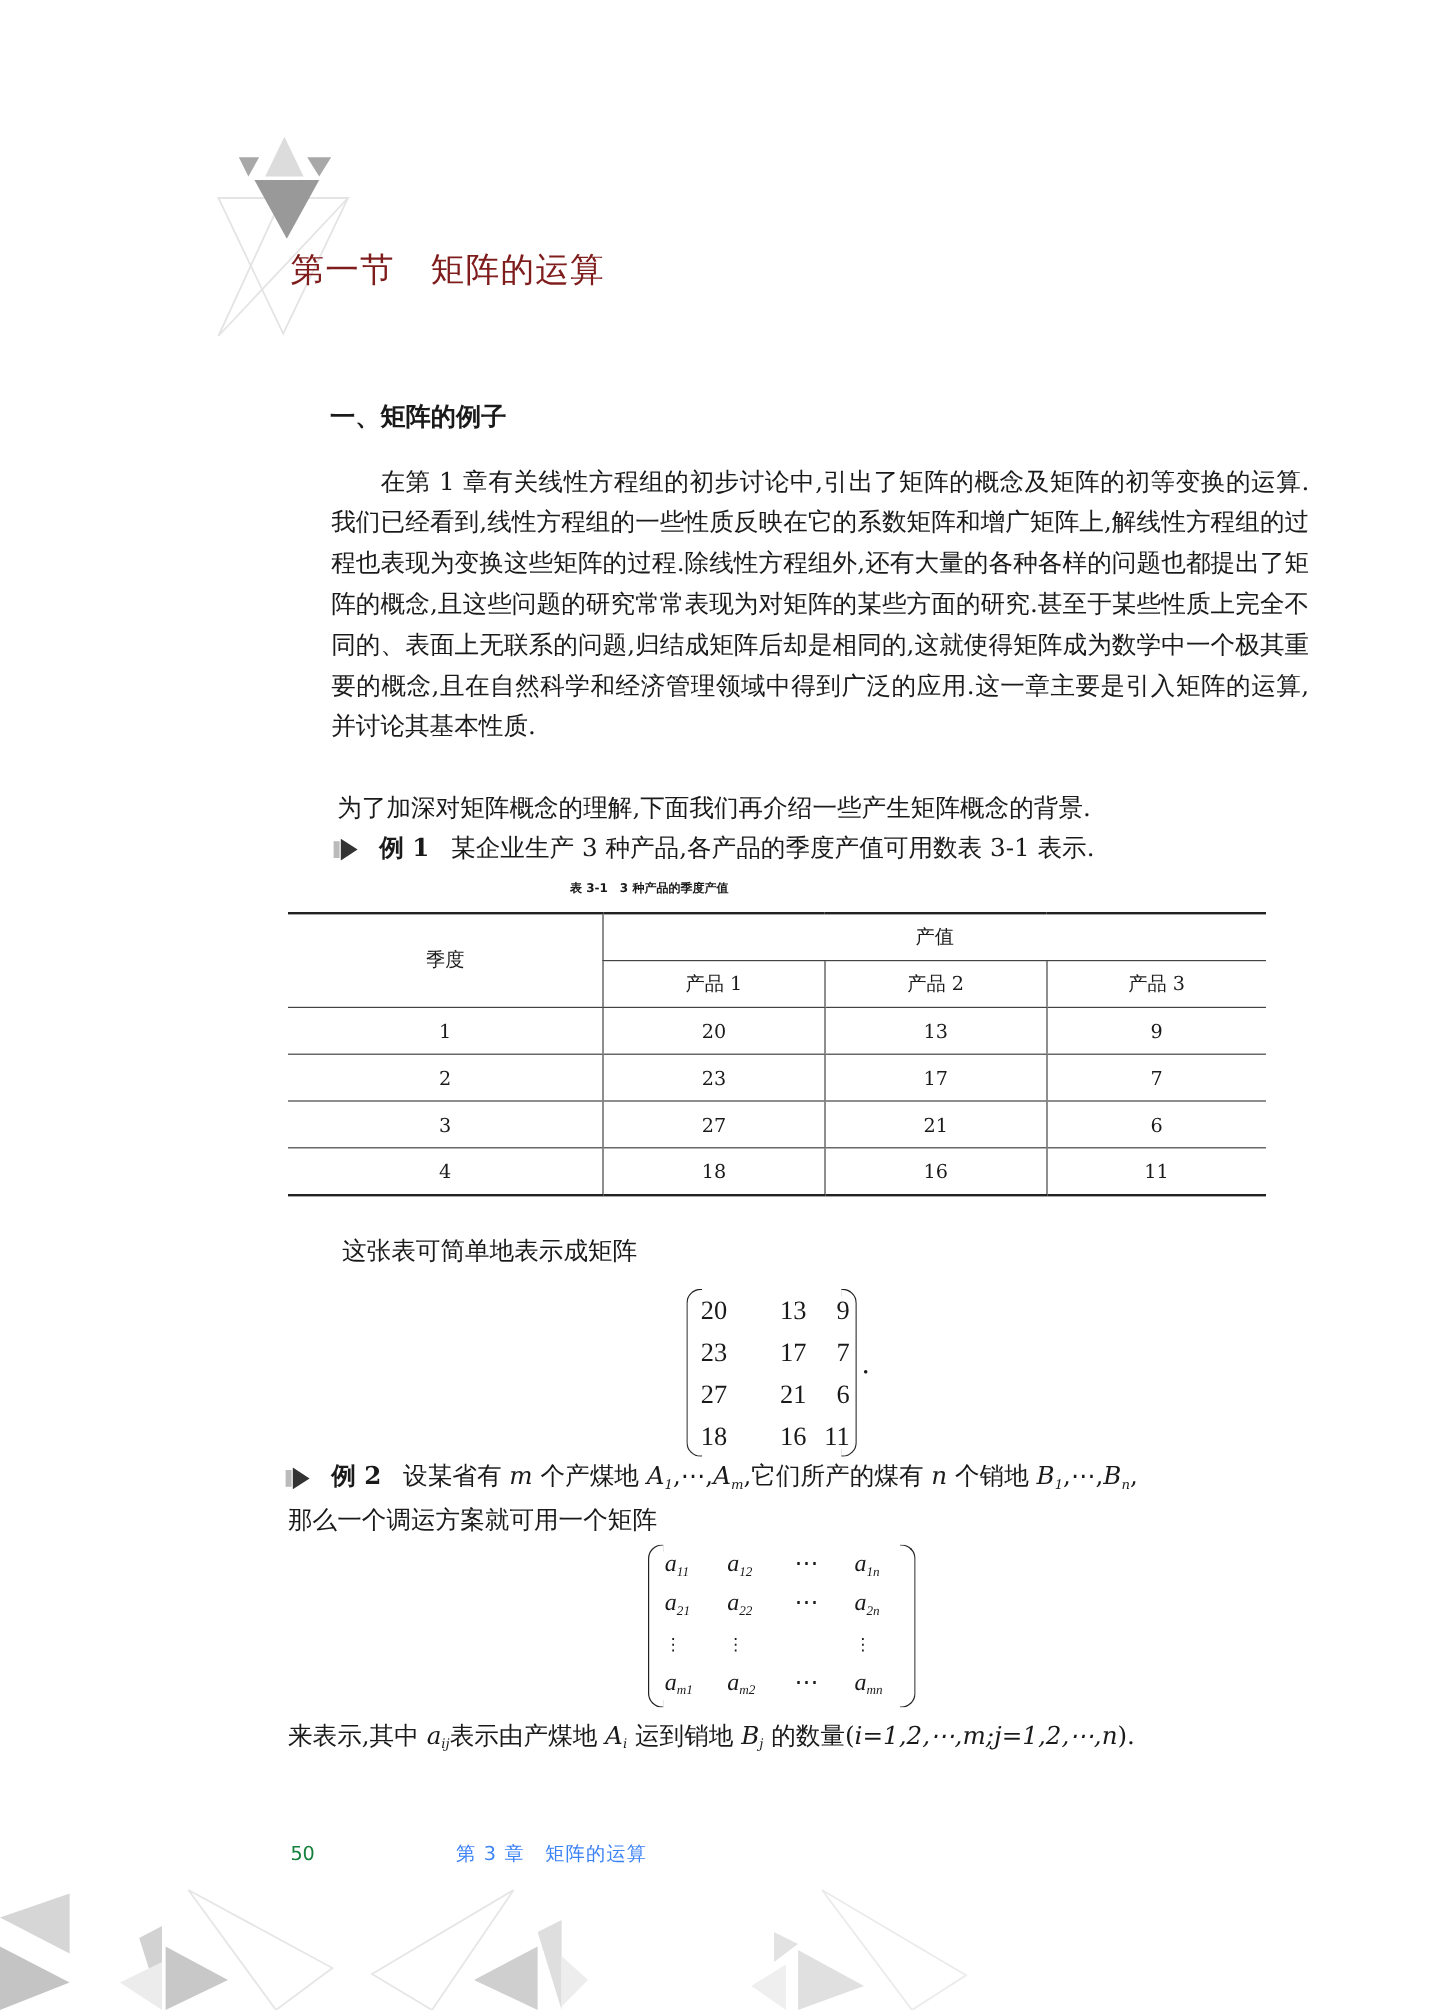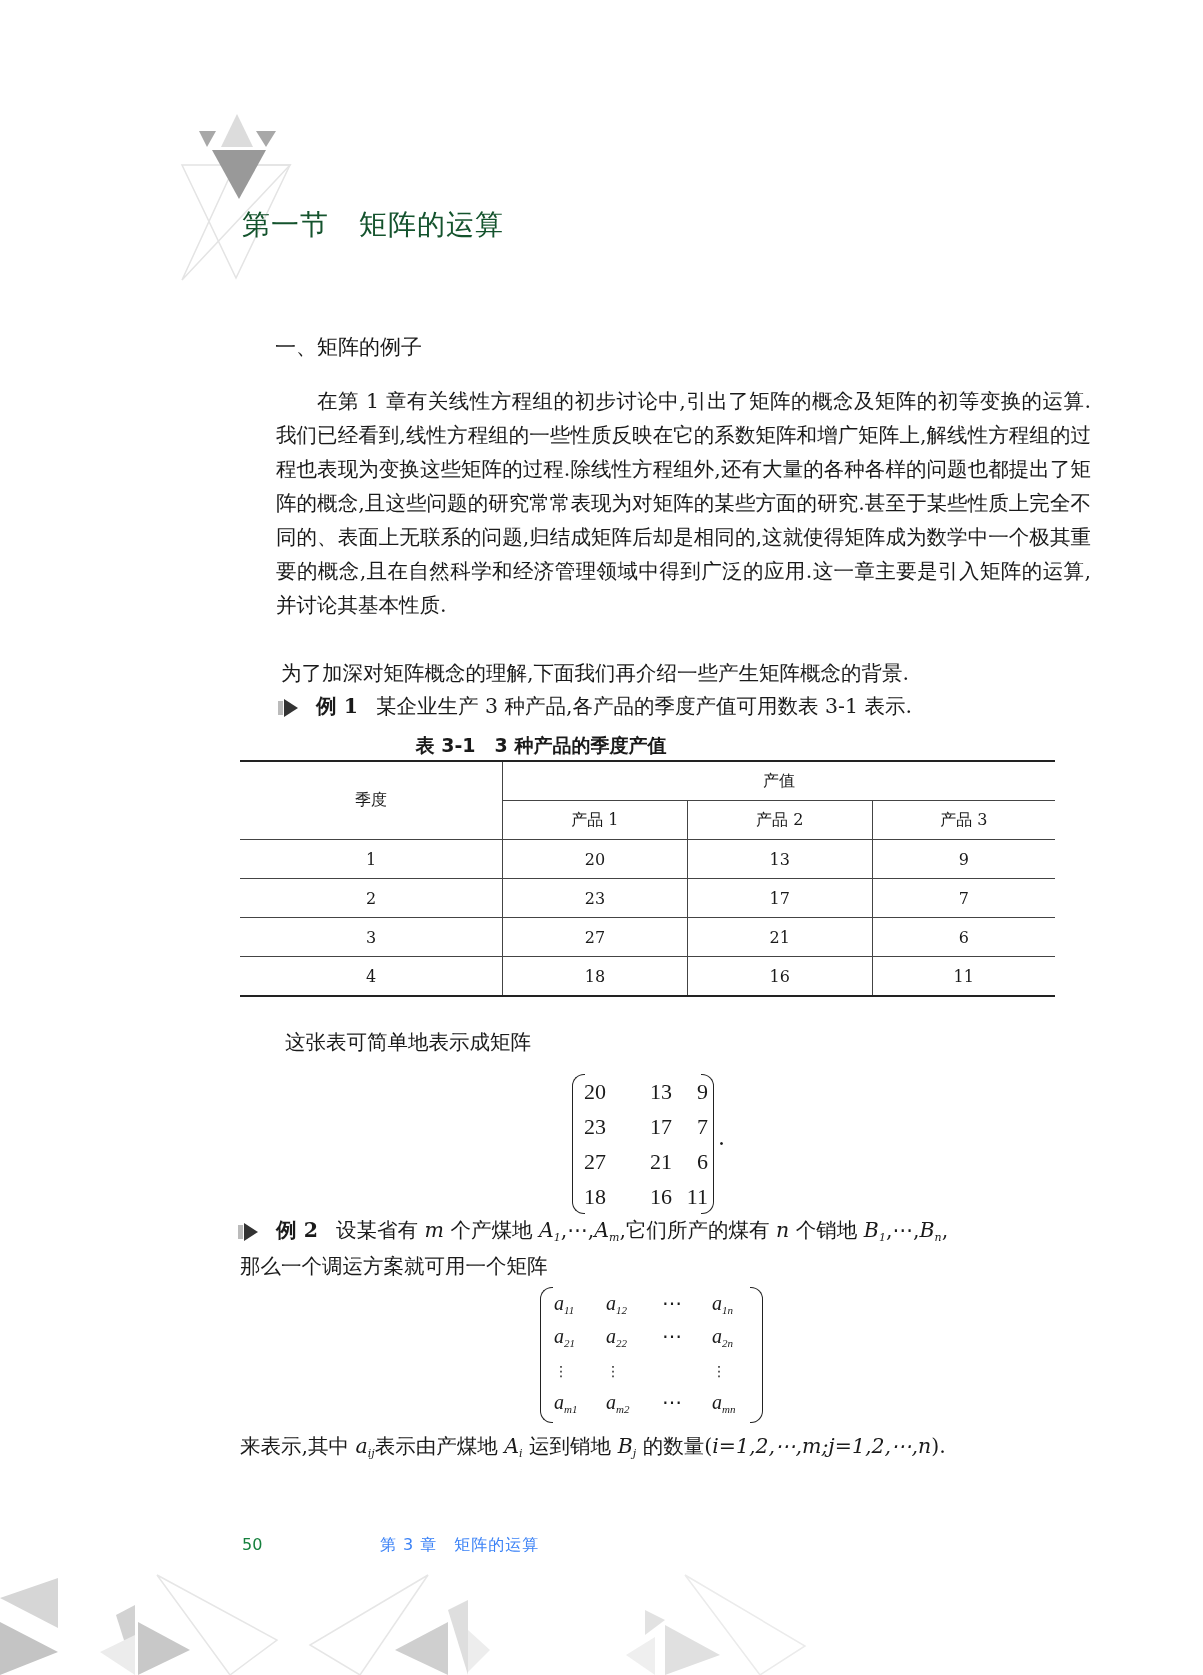--- a/index.html
+++ b/index.html
@@ -1,33 +1,33 @@
 <!DOCTYPE html>
 <html><head>
 <meta charset="utf-8">
 <style>
   html, body { margin:0; padding:0; background:#ffffff; }
   body { width:1203px; height:1675px; position:relative; overflow:hidden;
          font-family:"DejaVu Serif","Liberation Serif",serif; color:#1a1a1a; }
   .deco { position:absolute; left:0; top:0; }
   .section-title { position:absolute; left:242px; top:206px; font-family:"DejaVu Sans","Liberation Sans",sans-serif;
-                   font-size:28px; letter-spacing:1px; color:#14532d; }
+                   font-size:28px; letter-spacing:1px; color:#7f1d1d; }
   .section-title .gap { display:inline-block; width:30px; }
   .sub-heading { position:absolute; left:275px; top:333px; font-family:"DejaVu Sans","Liberation Sans",sans-serif;
-                 font-size:21px; font-weight:normal; color:#1a1a1a; }
+                 font-size:21px; font-weight:bold; color:#1a1a1a; }
   .para { position:absolute; left:240px; width:815px; font-size:20.5px; line-height:34px; text-align:justify;
           text-indent:2em; }
   .line { position:absolute; left:240px; font-size:20.5px; white-space:nowrap; }
   .example { position:absolute; left:244px; font-size:20.5px; white-space:nowrap; }
   .example .tri { display:inline-block; width:0; height:0; border-top:9px solid transparent; border-bottom:9px solid transparent;
                   border-left:14px solid #333; vertical-align:middle; margin-right:18px; position:relative; }
   .example .tri::before { content:""; position:absolute; left:-20px; top:-7px; width:5px; height:14px; background:#bbb; }
   .example .label { font-weight:bold; margin-right:18px; }
   .table-caption { position:absolute; left:0; width:1082px; top:733px; text-align:center;
-                   font-family:"DejaVu Sans","Liberation Sans",sans-serif; font-size:19px; font-weight:bold; }
+                   font-family:"DejaVu Sans","Liberation Sans",sans-serif; font-size:10px; font-weight:bold; }
   table.data { position:absolute; left:240px; top:760px; width:815px; border-collapse:collapse; font-size:16px; }
   table.data td, table.data th { text-align:center; font-weight:normal; height:38px; padding:0; }
   table.data tr.top th { border-top:2.5px solid #222; }
   table.data tr.last td { border-bottom:2.5px solid #222; }
   table.data .bl { border-left:1px solid #444; }
   table.data .bb { border-bottom:1px solid #444; }
   .matrix { position:absolute; font-family:"Liberation Serif","DejaVu Serif",serif; }
   .matrix .grid { display:grid; }
   .matrix .paren { position:absolute; top:0; bottom:0; width:12px; border:1.5px solid #222; }
   .matrix .paren.l { left:0; border-right:none; border-radius:12px 0 0 12px; }

